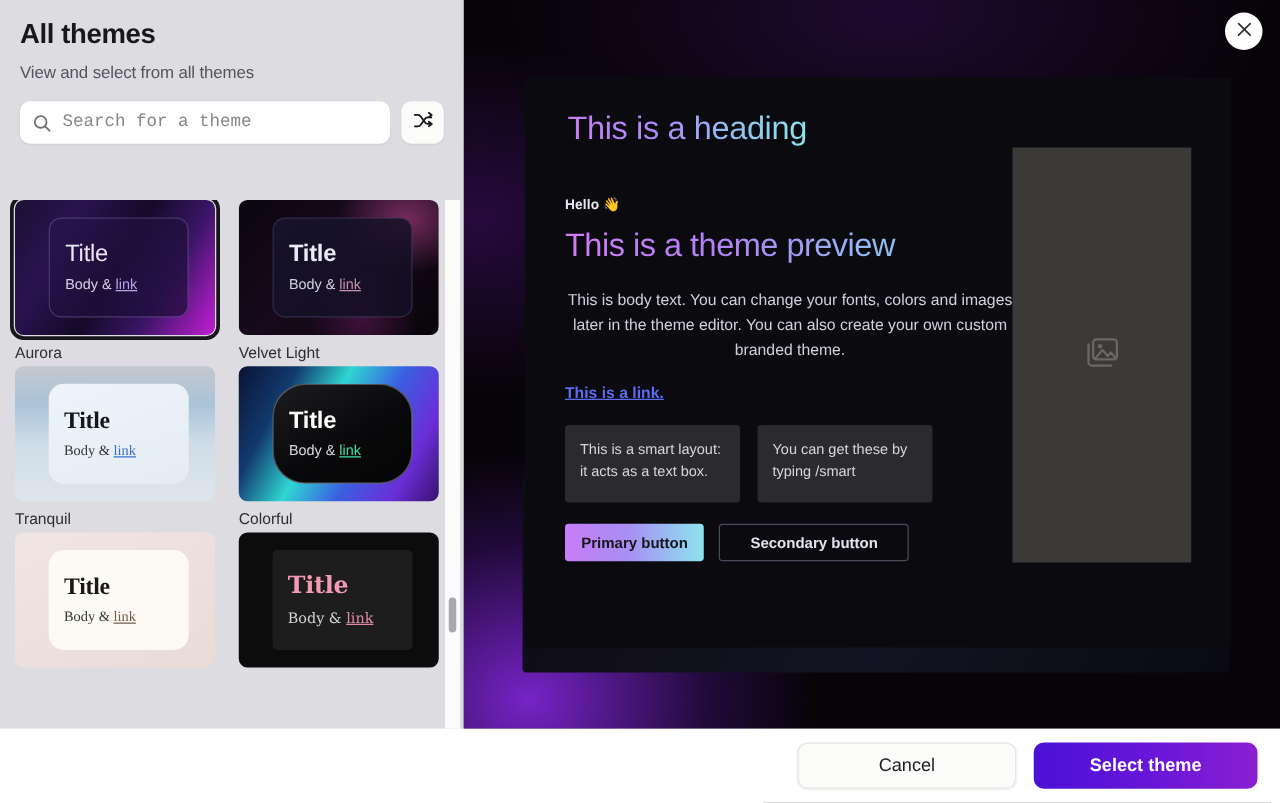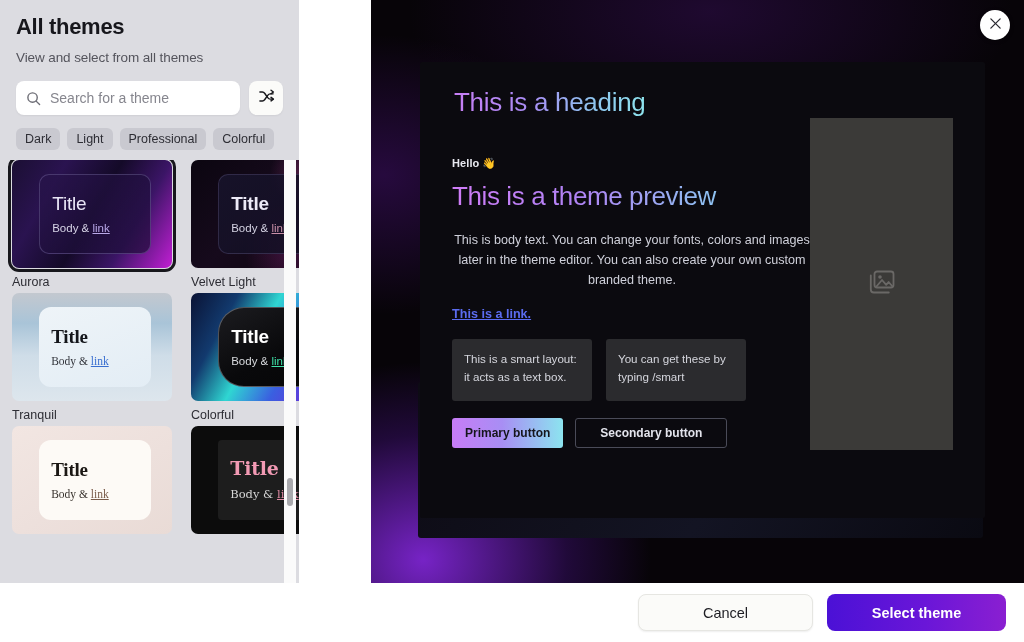--- a/index.html
+++ b/index.html
@@ -5,40 +5,40 @@
   * { box-sizing: border-box; margin: 0; padding: 0; }
   html, body {
     width: 1024px; height: 642px;
     font-family: "Liberation Sans", sans-serif;
     overflow: hidden; background: #ffffff;
   }
   #app { position: relative; width: 1024px; height: 642px; overflow: hidden; background:#fff; }
 
   
   .left-panel {
-    position: absolute; left: 0; top: 0; width: 299px; height: 583px;
+    position: absolute; left: 0; top: 0; width: 371px; height: 583px;
     background: #dcdce1; overflow: hidden;
   }
   .lp-header { padding: 14px 16px 0 16px; }
   .lp-title {
     font-size: 22px; font-weight: bold; color: #17171c; letter-spacing: -0.3px;
   }
   .lp-subtitle {
     font-size: 13.5px; color: #54545c; margin-top: 10px; letter-spacing: -0.1px;
   }
   .search-row { display: flex; gap: 9px; padding: 0 16px; margin-top: 16px; align-items: center; }
   .search-box {
     flex: 1; height: 34px; background: #ffffff; border-radius: 8px;
     display: flex; align-items: center; padding: 0 10px; gap: 9px;
     box-shadow: 0 1px 2px rgba(0,0,0,0.06);
   }
   .search-icon { width: 15px; height: 15px; flex: 0 0 15px; display:block; }
   .search-input {
     border: none; outline: none; background: transparent;
-    font-family: Liberation Sans, sans-serif; font-size: 14px;
+    font-family: Liberation Mono, monospace; font-size: 14px;
     color: #1d4ed8; width: 100%;
   }
   .search-input::placeholder { color: #86868e; }
   .shuffle-btn {
     width: 34px; height: 34px; background: #fbfbf9; border-radius: 8px;
     display: flex; align-items: center; justify-content: center;
     cursor: pointer; box-shadow: 0 1px 2px rgba(0,0,0,0.06); border: none;
   }
   .chips { display: flex; gap: 7px; padding: 0 16px; margin-top: 13px; }
   .chip {
@@ -206,26 +206,20 @@
           <svg width="17" height="17" viewBox="0 0 18 18" fill="none">
             <path d="M2 4.2h2.6c1.1 0 1.9.6 2.6 1.6l3.1 4.4c.7 1 1.5 1.6 2.6 1.6H16" stroke="#17171c" stroke-width="1.5" stroke-linecap="round"></path>
             <path d="M2 13.8h2.6c1.1 0 1.9-.6 2.6-1.6l3.1-4.4c.7-1 1.5-1.6 2.6-1.6H16" stroke="#17171c" stroke-width="1.5" stroke-linecap="round"></path>
             <path d="M13.8 2.4 16.3 4.2l-2.5 1.9" stroke="#17171c" stroke-width="1.5" stroke-linecap="round" stroke-linejoin="round"></path>
             <path d="M13.8 9.9l2.5 1.9-2.5 1.9" stroke="#17171c" stroke-width="1.5" stroke-linecap="round" stroke-linejoin="round"></path>
           </svg>
         </span>
       </button>
     </div>
 
-    <div class="chips">
-      <button class="chip">Dark</button>
-      <button class="chip">Light</button>
-      <button class="chip">Professional</button>
-      <button class="chip">Colorful</button>
-    </div>
 
     <div class="theme-scroll">
       <div class="theme-grid" id="theme-grid">
           <div class="theme-cell">
             <div class="theme-thumb selected" style="background: linear-gradient(120deg, rgb(27, 15, 51) 0%, rgb(42, 19, 80) 25%, rgb(20, 10, 40) 50%, rgb(59, 21, 102) 72%, rgb(194, 31, 212) 100%);">
               <div class="thumb-inner" style="background: linear-gradient(135deg, rgba(40, 20, 75, 0.72) 0%, rgba(25, 12, 50, 0.66) 100%); border: 1px solid rgba(160, 150, 210, 0.3); border-radius: 10px;">
                 <div class="thumb-title" style="color: rgb(233, 230, 246); font-weight: 400; font-family: &quot;Liberation Sans&quot;, sans-serif;">Title</div>
                 <div class="thumb-body" style="color: rgb(214, 211, 230); font-family: &quot;Liberation Sans&quot;, sans-serif;"><span>Body &amp; </span><a style="color: rgb(185, 168, 232);">link</a></div>
               </div>
             </div>

